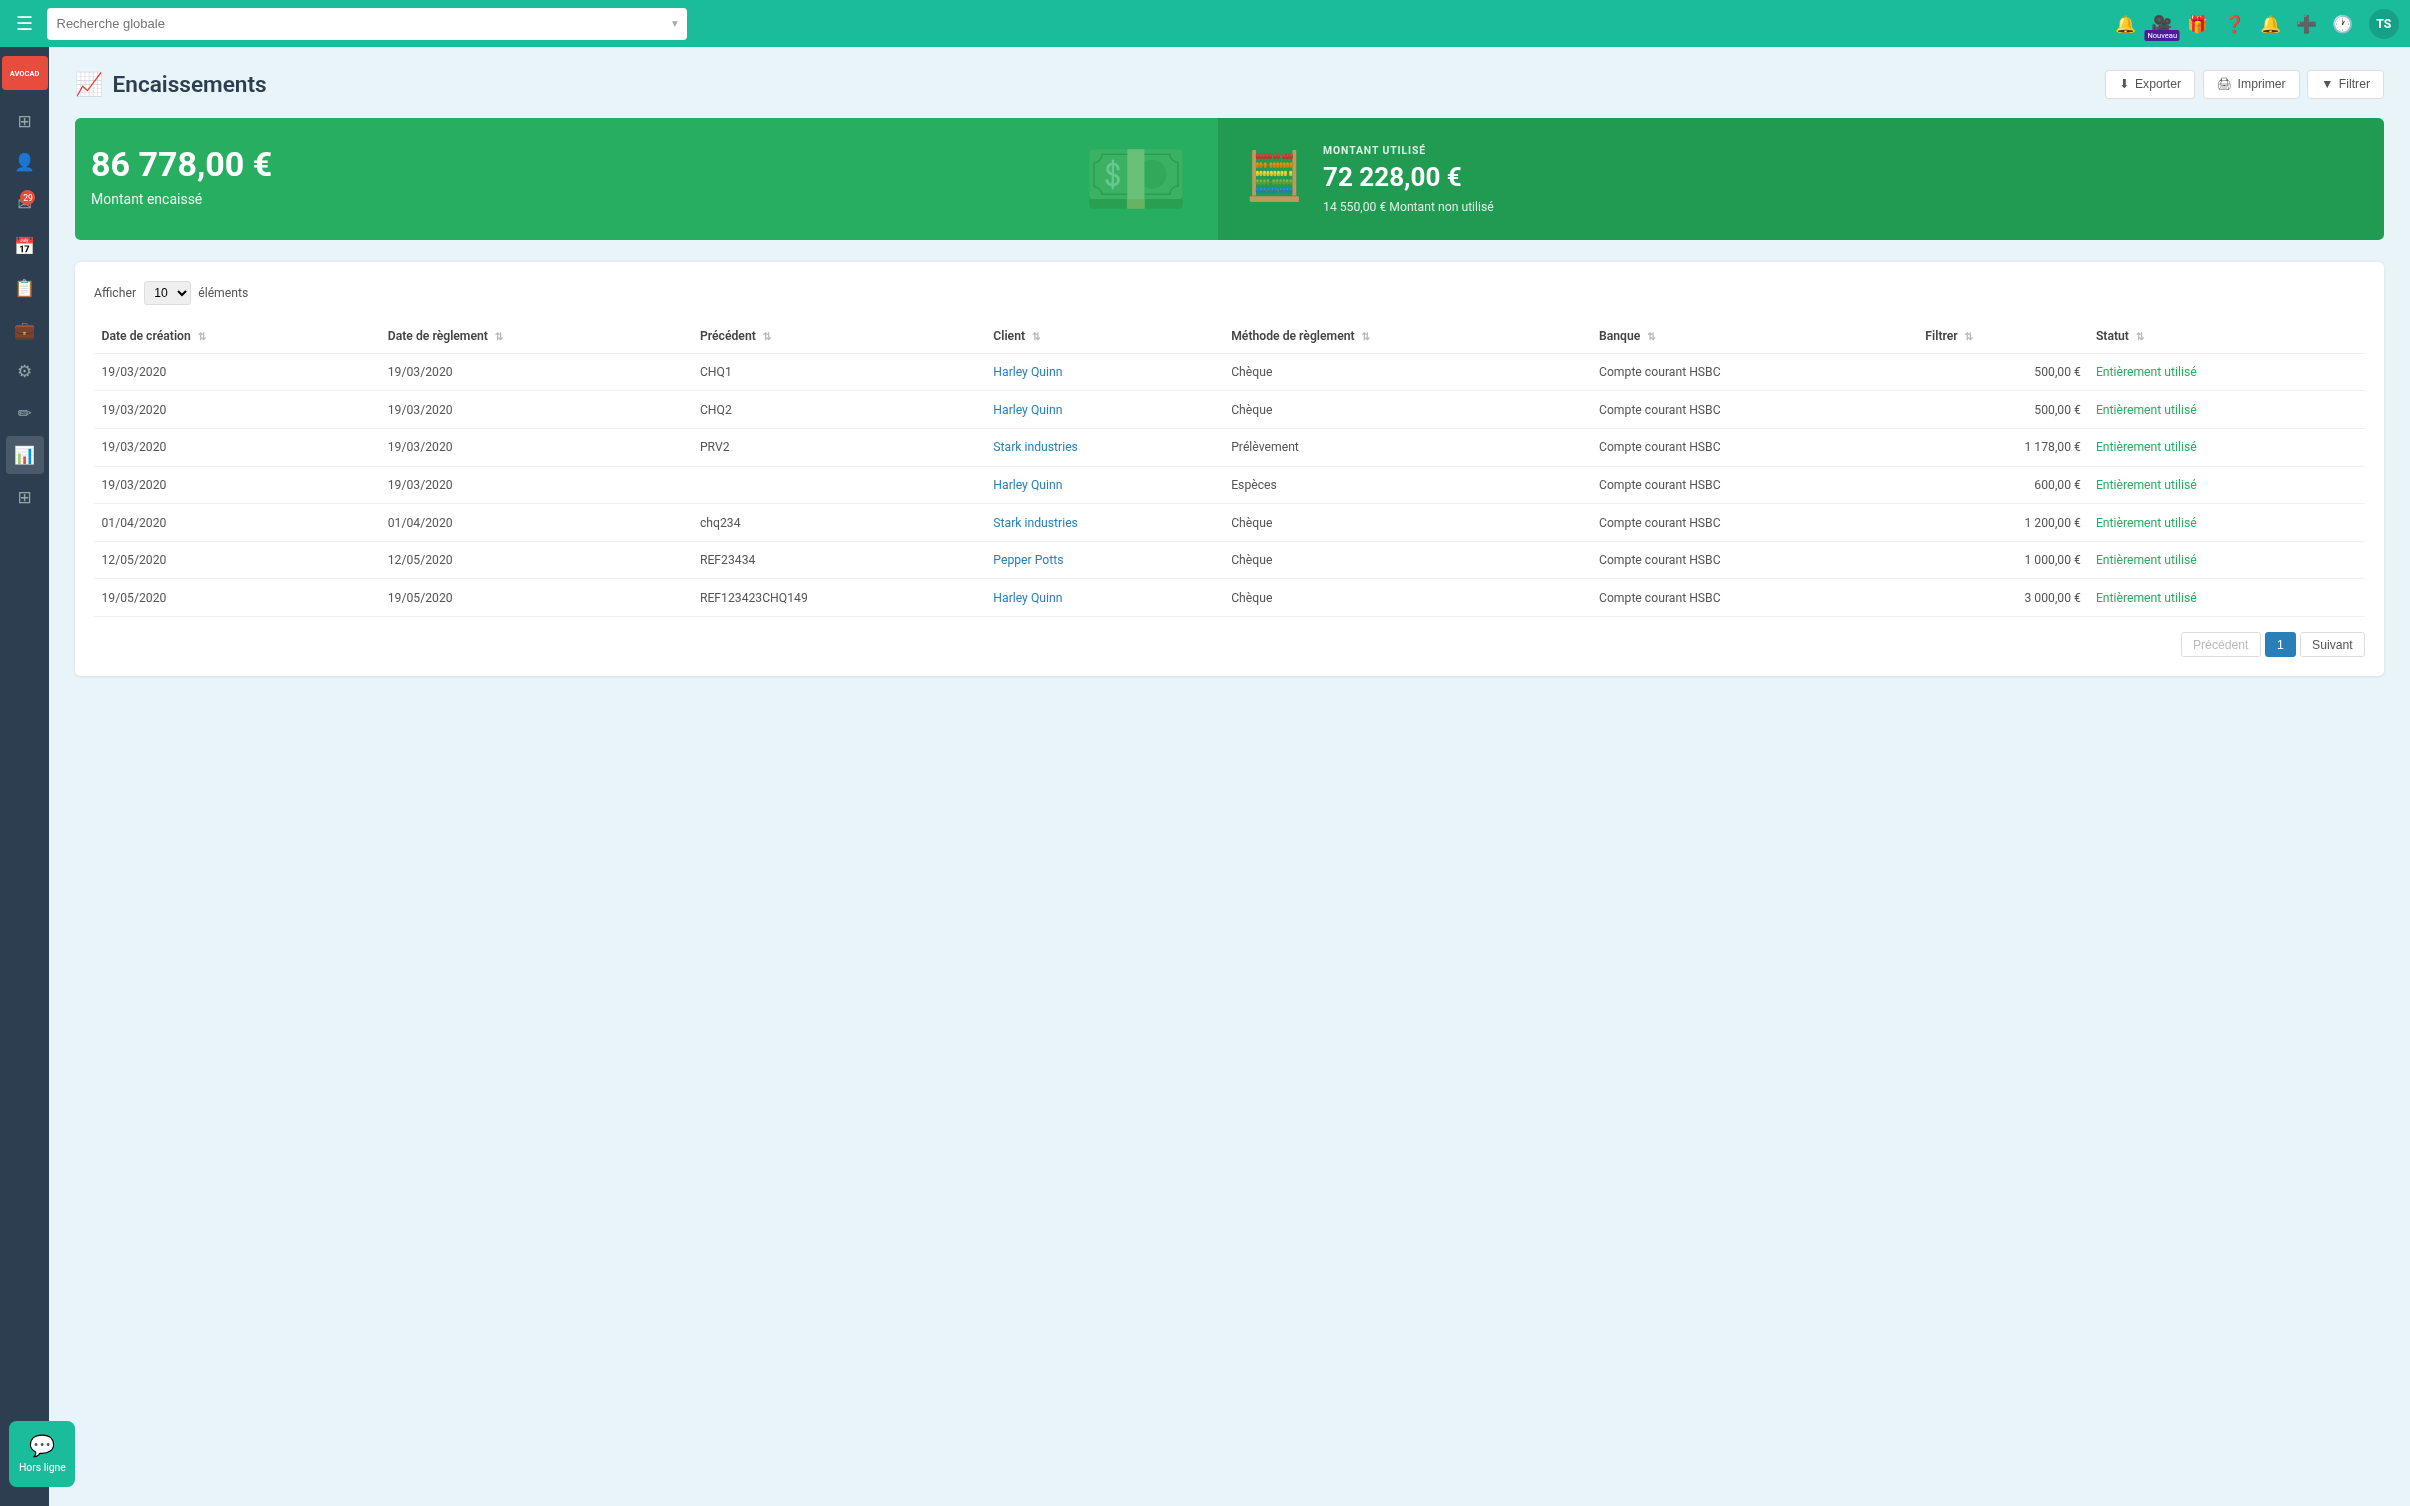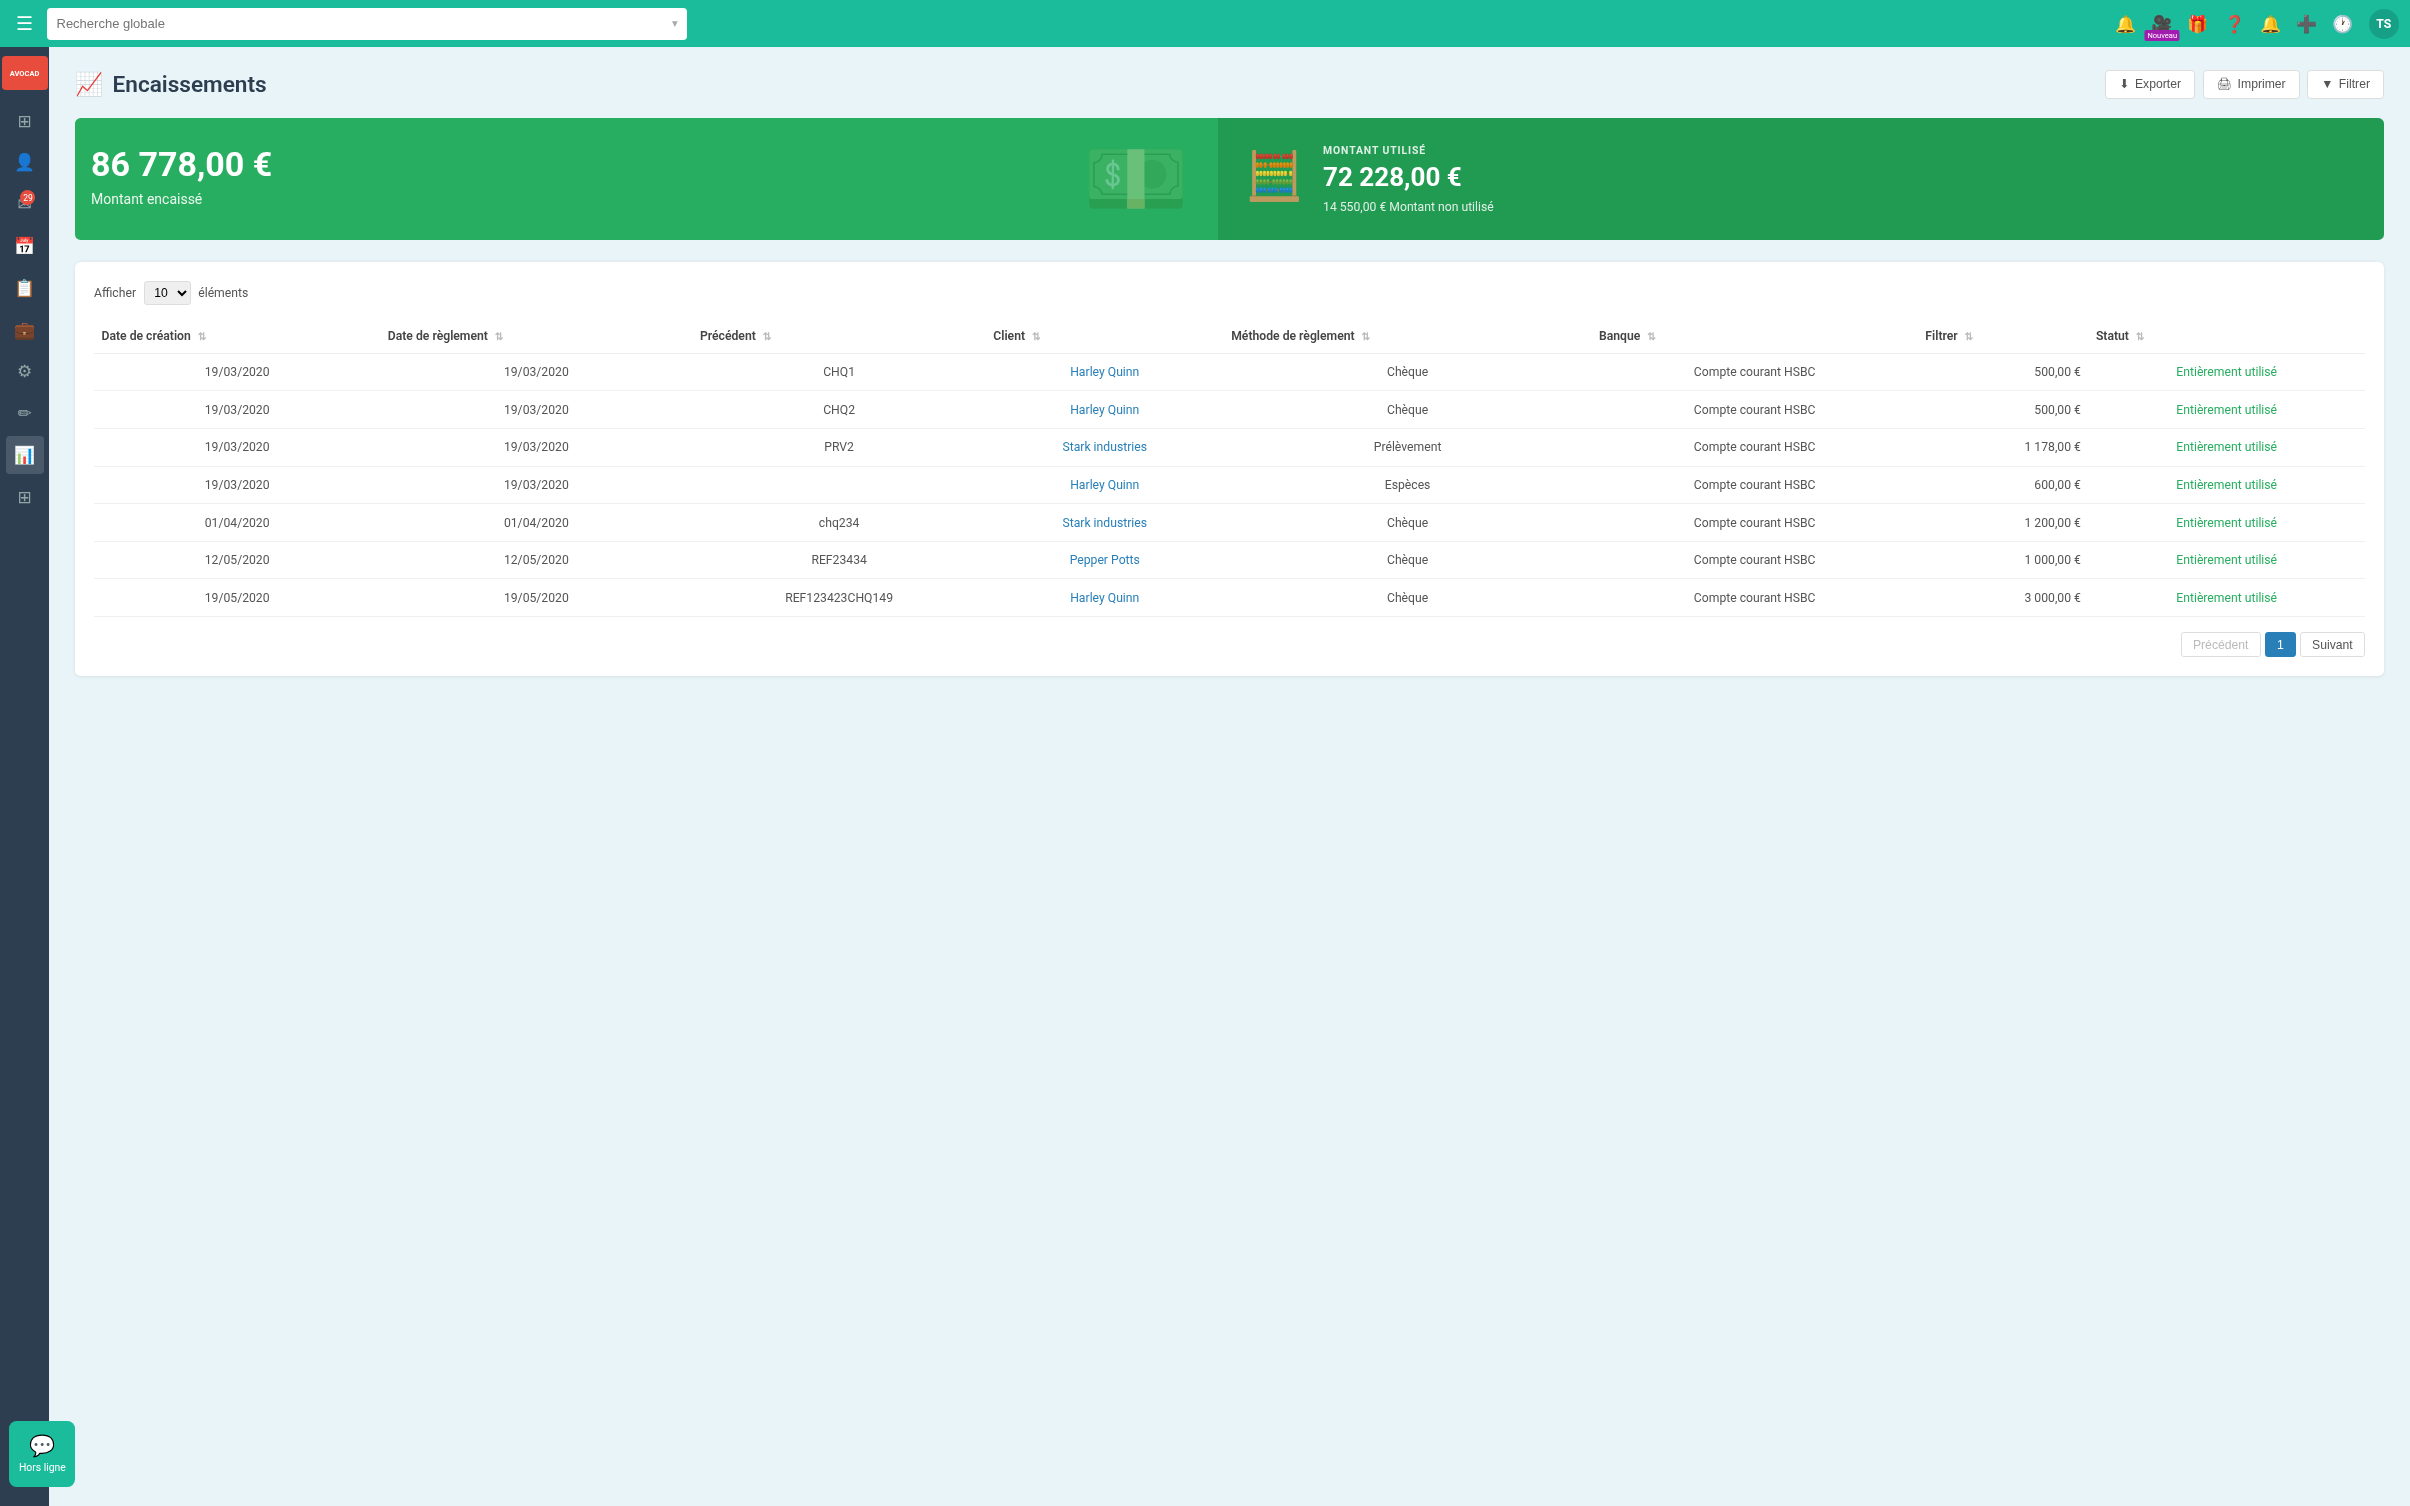--- a/index.html
+++ b/index.html
@@ -54,21 +54,21 @@
       color: white;
       font-size: 17px;
       cursor: pointer;
       position: relative;
     }
     .nouveau-badge {
       position: absolute;
       bottom: -7.5px;
       left: 50%;
       transform: translateX(-50%);
-      background: #a21caf;
+      background: #4c1d95;
       color: white;
       font-size: 7.5px;
       padding: 0.9px 2.8px;
       border-radius: 1.9px;
       white-space: nowrap;
     }
     .topnav-avatar {
       width: 30px;
       height: 30px;
       background: #16a085;
@@ -306,21 +306,20 @@
       font-size: 10.4px;
       margin-left: 3.8px;
     }
     tbody tr {
       border-bottom: 0.9px solid #f0f0f0;
     }
     tbody td {
       padding: 11.3px 7.5px;
       font-size: 12.2px;
       color: #555;
-      text-align: center;
     }
     .client-link {
       color: #2980b9;
       cursor: pointer;
       text-decoration: none;
     }
     .amount-cell { text-align: right; }
     .status-badge {
       color: #27ae60;
       font-size: 12.2px;

